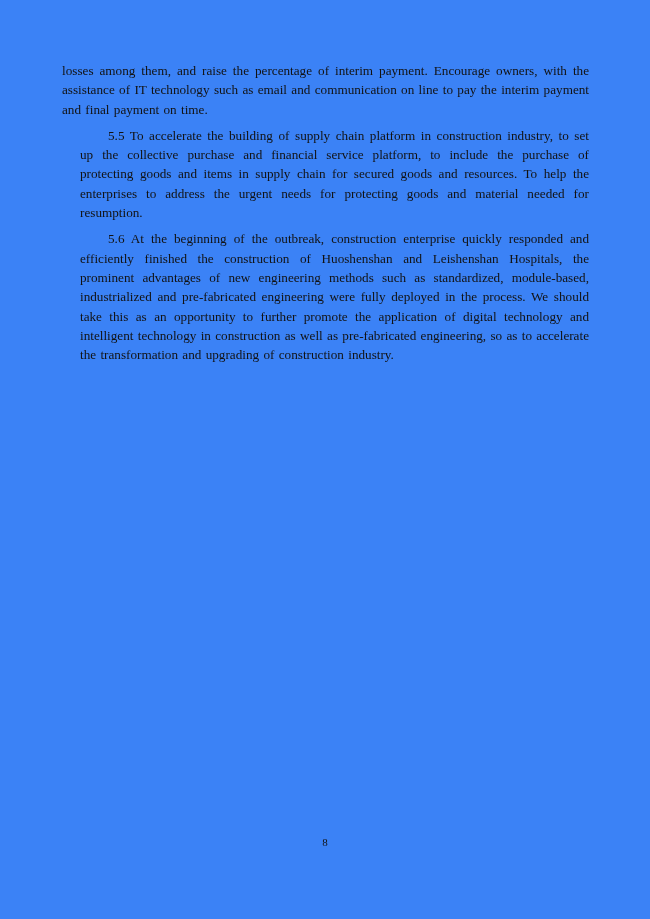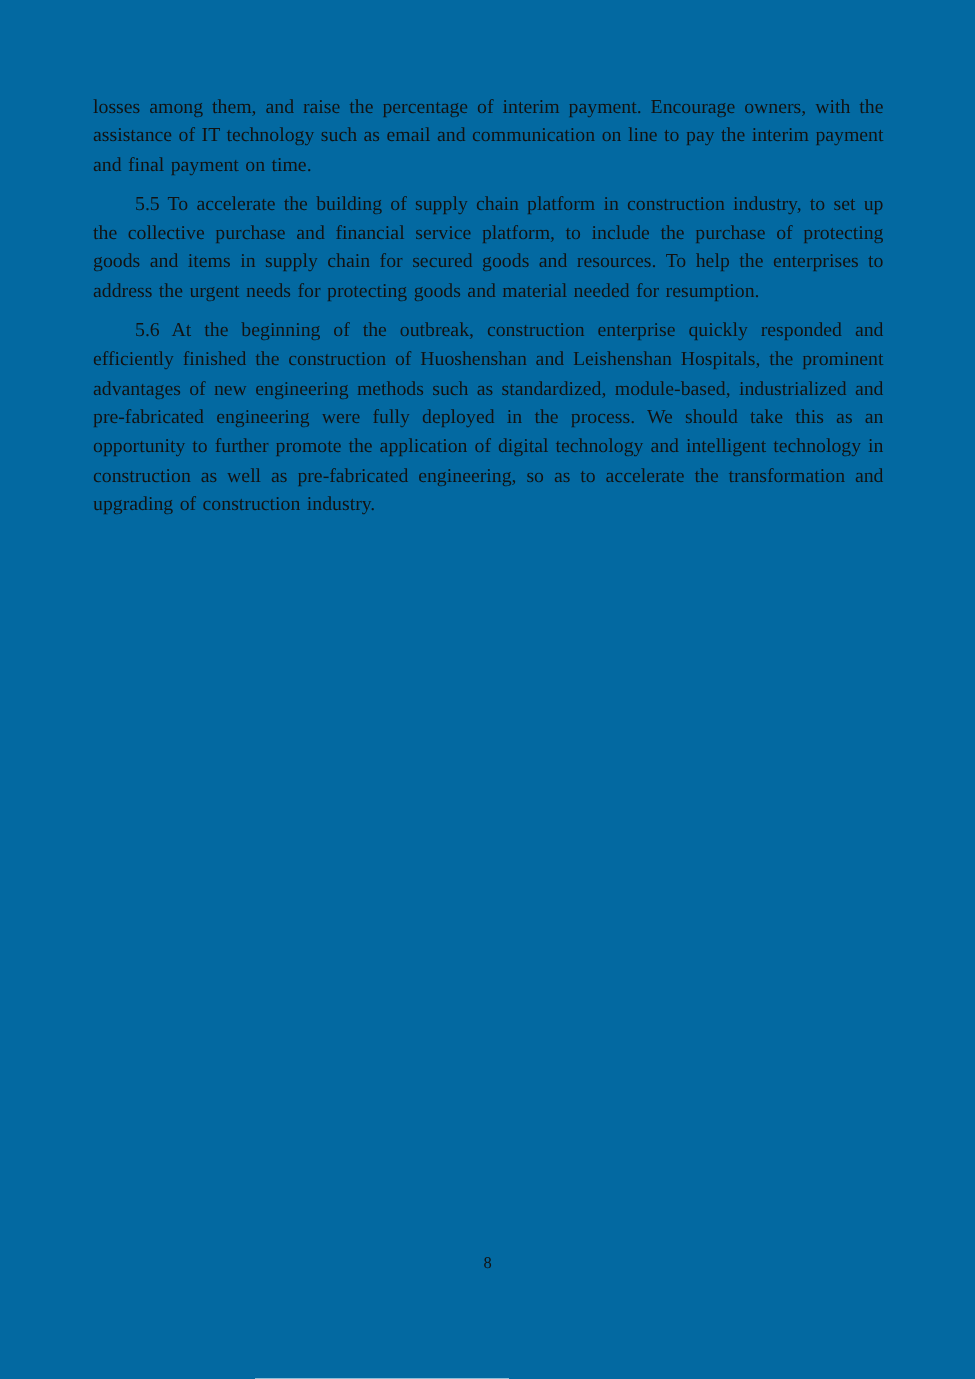--- a/index.html
+++ b/index.html
@@ -4,41 +4,42 @@
 <style>
   html, body {
     margin: 0;
     padding: 0;
     background: #ffffff;
   }
   .page {
     position: relative;
     width: 650px;
     height: 919px;
-    background: #0369a1;
+    background: #3b82f6;
     font-family: "Liberation Serif", "DejaVu Serif", serif;
     color: #121212;
     overflow: hidden;
     margin: 0 auto;
   }
   .content {
     position: absolute;
     top: 61px;
     left: 62px;
     width: 527px;
   }
   .content p {
     font-size: 13.2px;
     line-height: 19.3px;
     text-align: justify;
     margin: 0 0 7px 0;
     word-spacing: 1px;
   }
   .content p.indent {
     text-indent: 28px;
+    margin-left: 18px;
   }
   .page-footer {
     position: absolute;
     top: 835px;
     left: 0;
     width: 100%;
     text-align: center;
     font-size: 11px;
     line-height: 14px;
     color: #121212;

